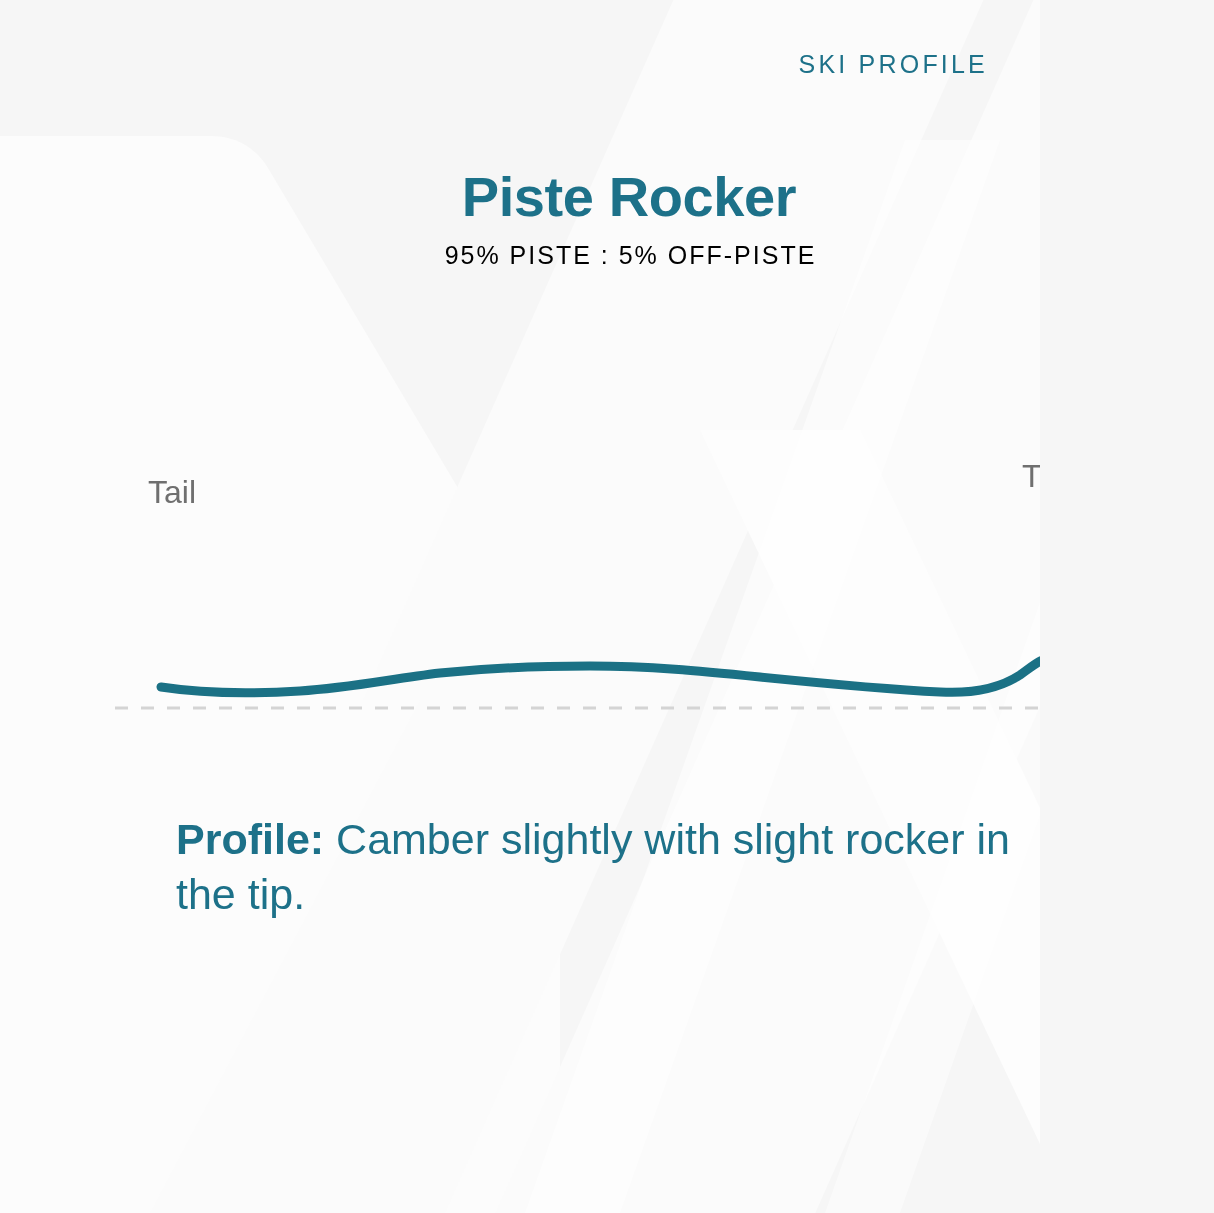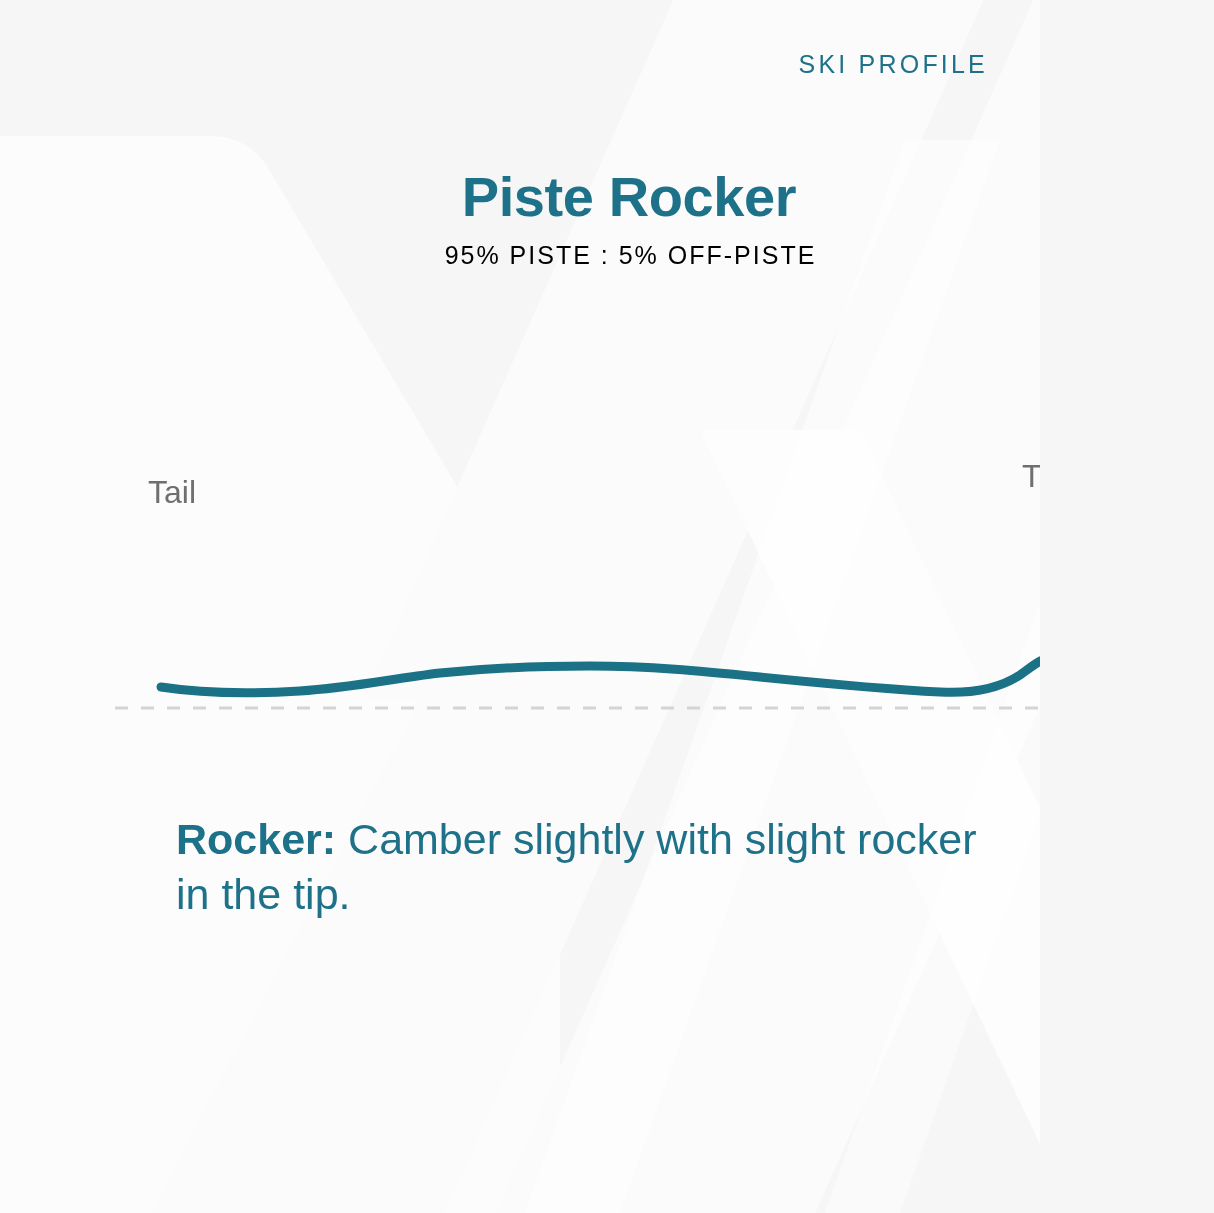--- a/index.html
+++ b/index.html
@@ -157,17 +157,17 @@
              C 200 133, 250 134, 300 131
              C 350 128, 390 119, 440 113
              C 490 108, 540 106, 590 106
              C 650 106, 700 111, 760 117
              C 820 123, 880 129, 940 132
              C 975 134, 1000 128, 1020 115
              C 1034 105, 1045 95, 1053 100" fill="none" stroke="#1b7185" stroke-width="9" stroke-linecap="round" stroke-linejoin="round"></path>
   </svg>
 
   <div id="profile-description">
-    <span class="desc-label">Rocker:</span><span> Camber slightly with slight rocker in the tip.</span>
+    <span class="desc-label">Profile:</span><span> Camber slightly with slight rocker in the tip.</span>
   </div>
 
 
 </div>
 
 </body></html>

